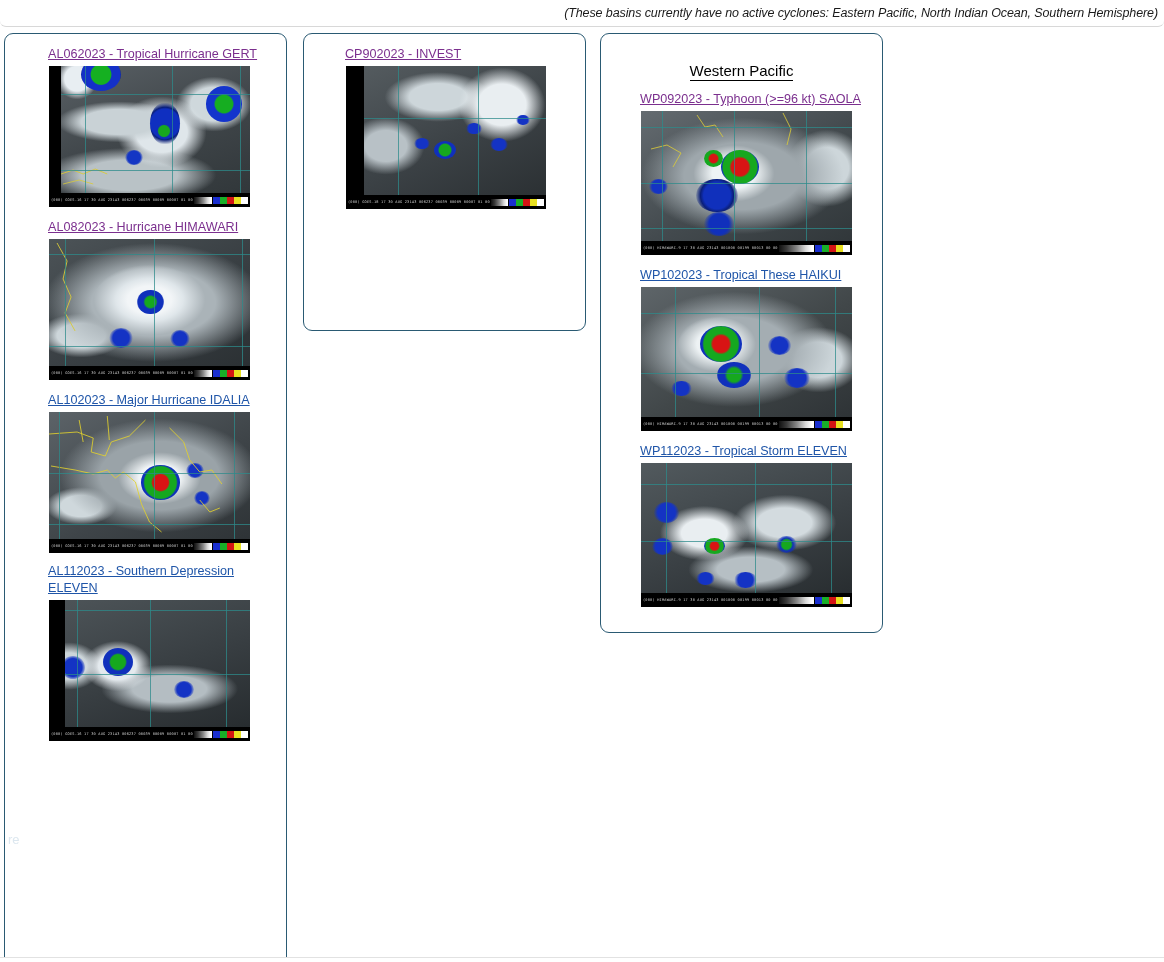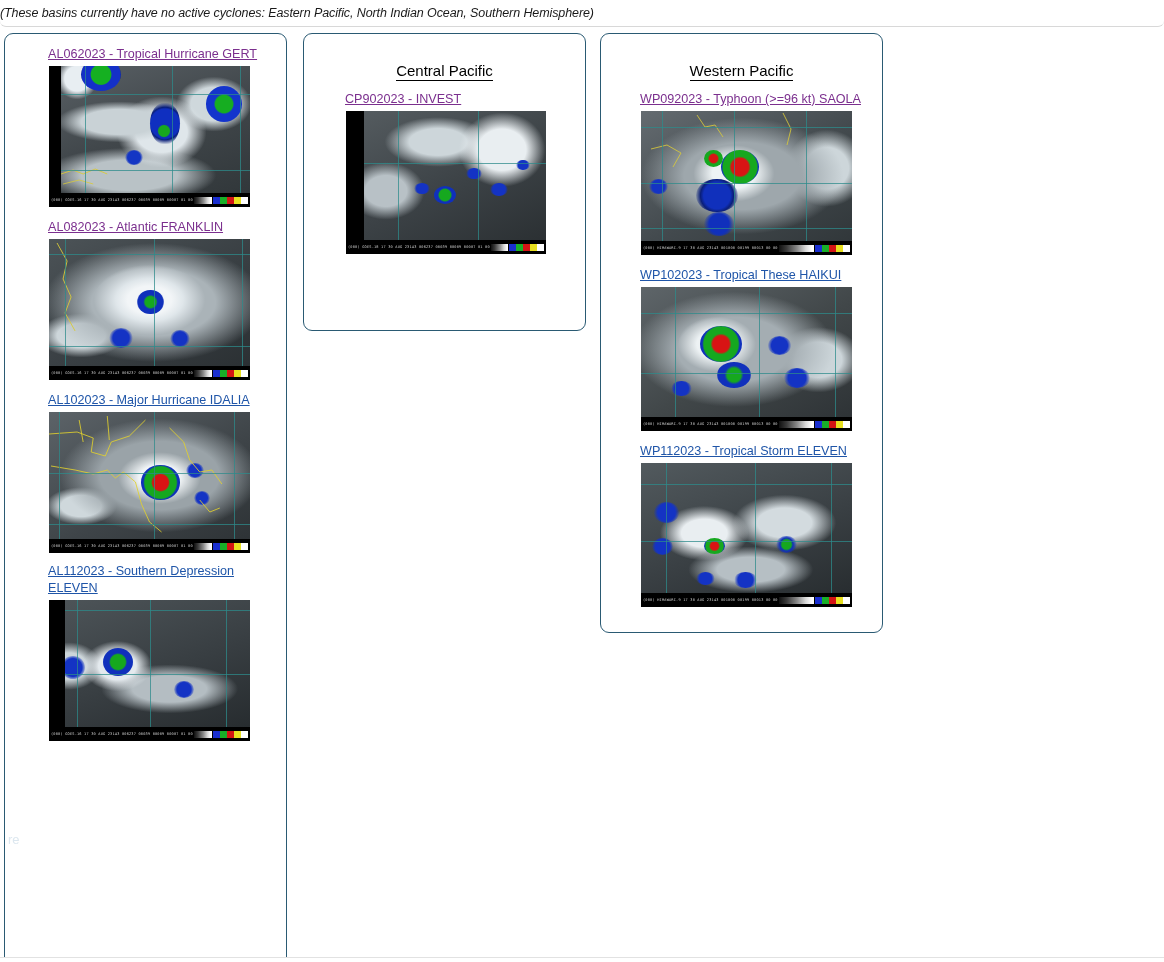--- a/index.html
+++ b/index.html
@@ -21,20 +21,21 @@
   
   .notice-bar {
     position: absolute;
     left: 0; top: 0;
     width: 1164px;
     height: 27px;
     background: #ffffff;
     border-bottom: 1px solid #d8d8d8;
     display: flex;
     align-items: center;
+    justify-content: flex-end;
     padding-right: 6px;
     border-radius: 6px;
   }
   .notice-text {
     font-style: italic;
     font-size: 12.5px;
     color: #1a1a1a;
     white-space: nowrap;
     letter-spacing: -0.1px;
   }
@@ -211,21 +212,21 @@
                 <b style="background:#18b028"></b>
                 <b style="background:#d41414"></b>
                 <b style="background:#e8e020"></b>
                 <b style="background:#ffffff"></b>
             </span>
           </div>
         </div>
       </li>
 
       <li class="storm-item">
-        <a class="storm-link visited">AL082023 - Atlantic FRANKLIN</a>
+        <a class="storm-link visited">AL082023 - Hurricane HIMAWARI</a>
         <div class="sat">
           <div class="sat-body">
             <div class="clouds" style="background:
               radial-gradient(ellipse 42% 42% at 50% 48%, #f2f5f7 0 26%, #dfe6ea 40%, transparent 66%),
               radial-gradient(ellipse 70% 60% at 52% 50%, #aab3b8 0 44%, transparent 78%),
               radial-gradient(ellipse 30% 24% at 16% 76%, #cdd6da 0 40%, transparent 72%),
               linear-gradient(150deg,#4c5357 0%,#373d41 60%,#2b3033 100%)"></div>
             <span class="blob" style="left:44%;top:40%;width:13%;height:19%;background:radial-gradient(circle,#16a81f 0 30%,#1030bc 40% 68%,transparent 84%)"></span>
             <span class="blob" style="left:30%;top:70%;width:12%;height:16%;background:radial-gradient(circle,#1433c4 0 52%,transparent 76%)"></span>
             <span class="blob" style="left:60%;top:72%;width:10%;height:13%;background:radial-gradient(circle,#1433c4 0 52%,transparent 76%)"></span>
@@ -332,23 +333,20 @@
             </span>
           </div>
         </div>
       </li>
 
 
     </ul>
   </div>
 
   <div class="panel cp" id="panel-central">
-    <div class="panel-title">
-      <span>Central Pacific</span>
-    </div>
     <ul class="storm-list">
       <li class="storm-item">
         <a class="storm-link visited">CP902023 - INVEST</a>
         <div class="sat">
           <div class="sat-body">
             <div class="clouds" style="background:
               radial-gradient(ellipse 30% 40% at 78% 30%, #e9eef1 0 40%, transparent 72%),
               radial-gradient(ellipse 36% 26% at 46% 24%, #cdd6da 0 40%, transparent 74%),
               radial-gradient(ellipse 26% 30% at 20% 62%, #b8c1c6 0 40%, transparent 74%),
               linear-gradient(155deg,#565d61 0%,#3c4246 56%,#2b3033 100%)"></div>

